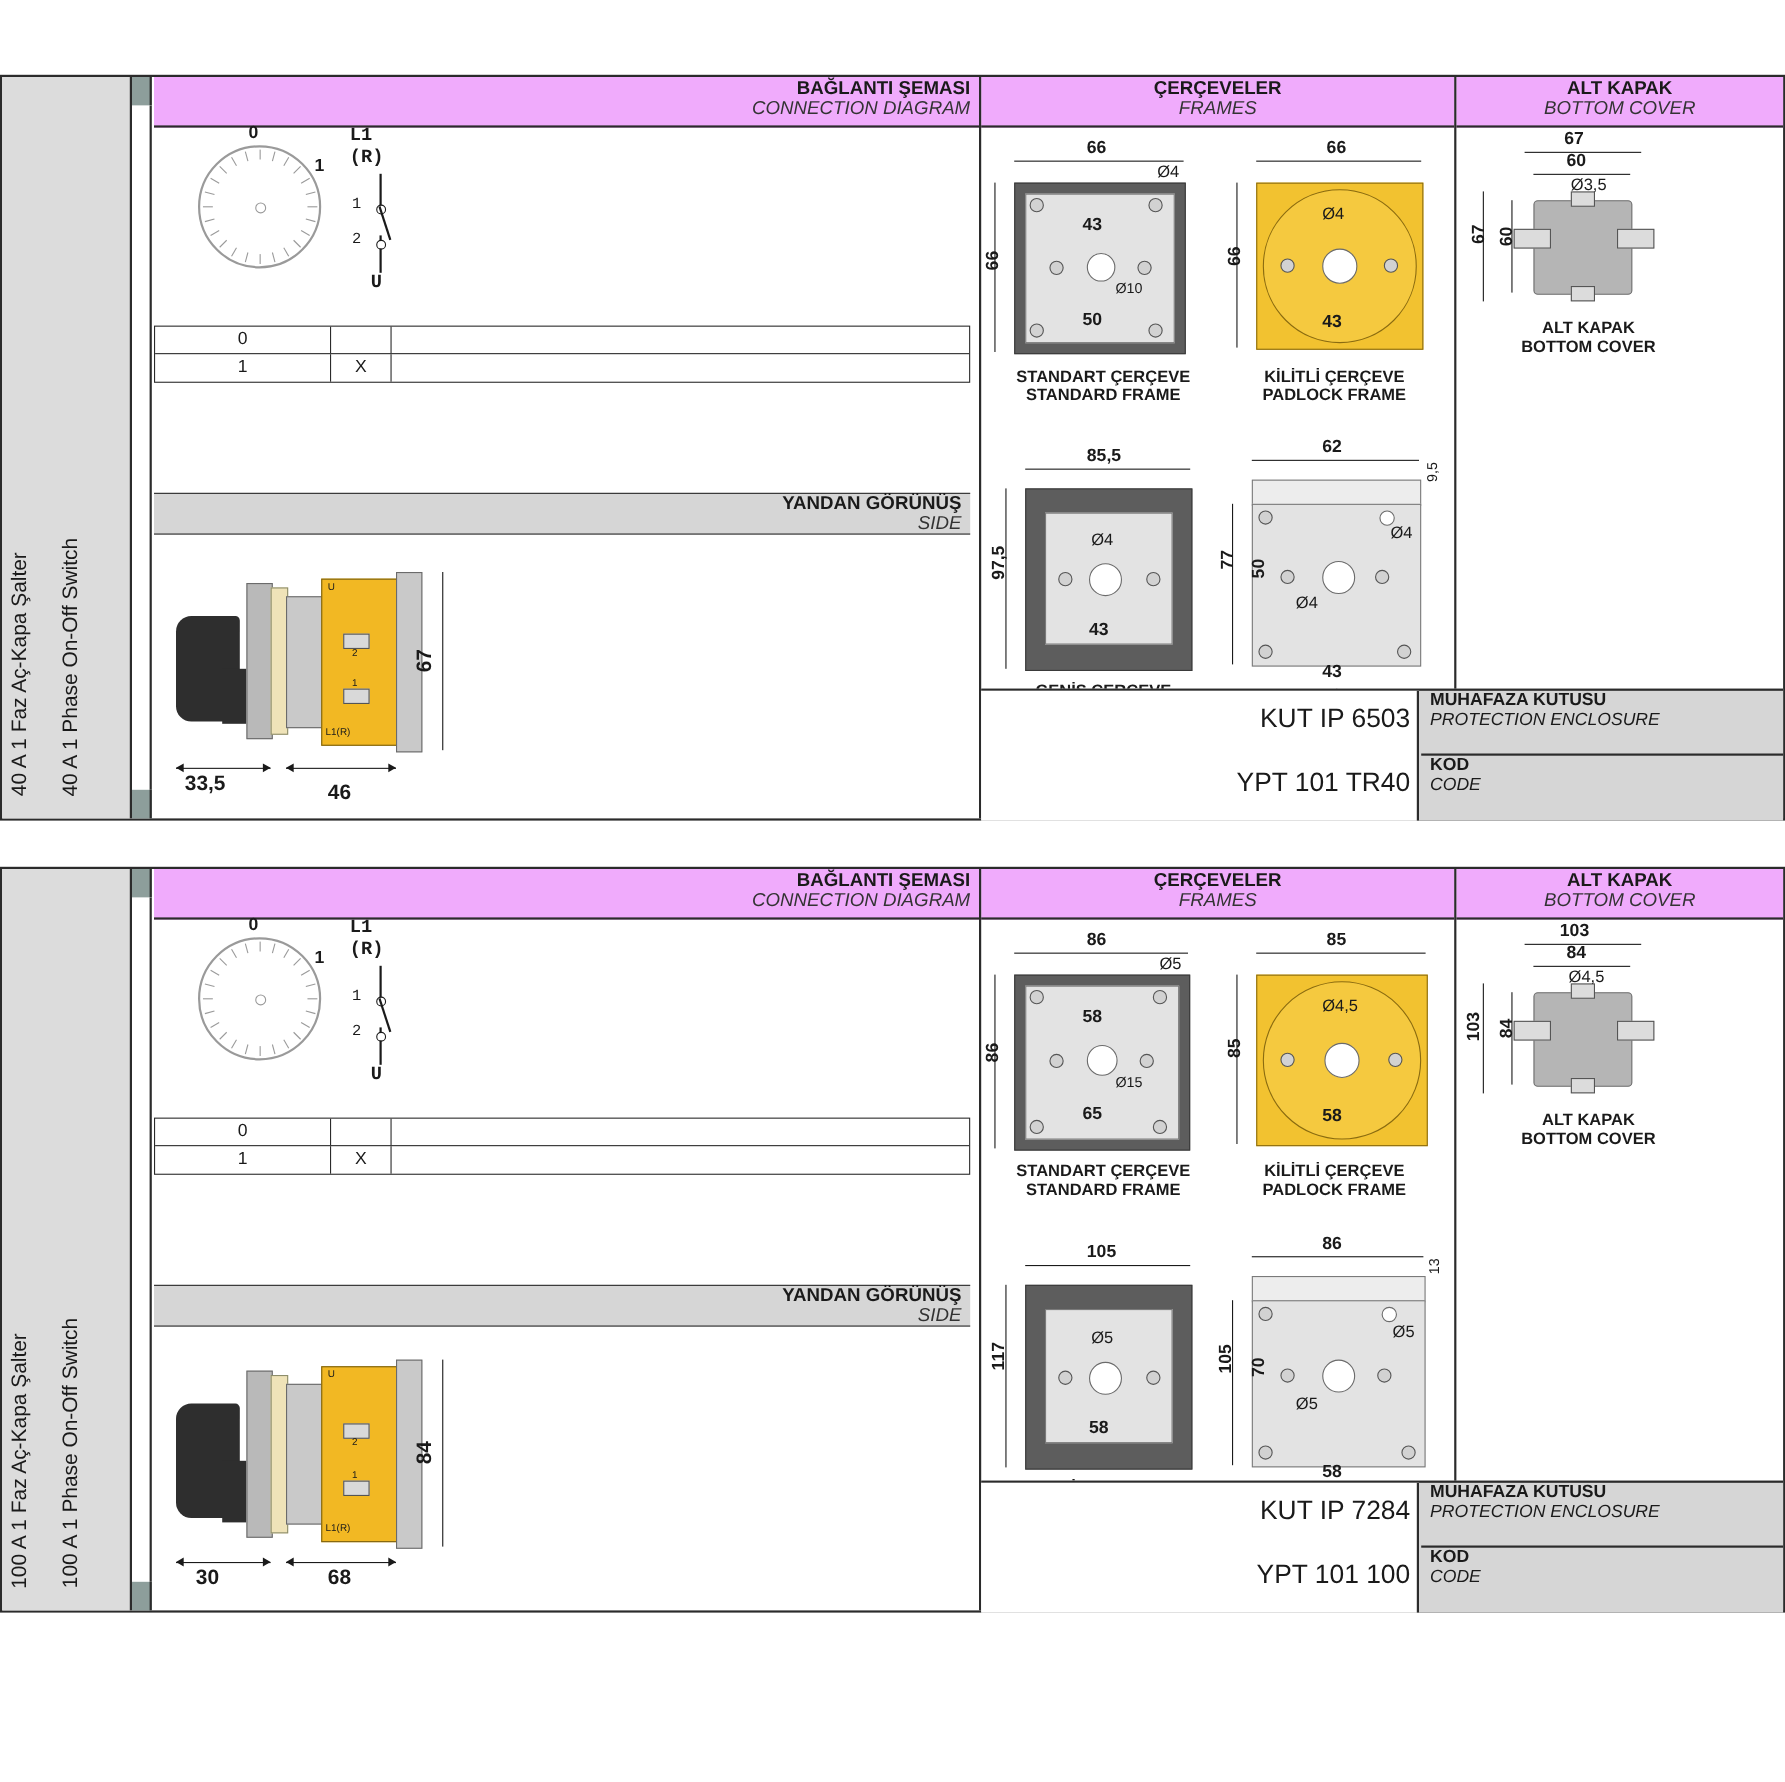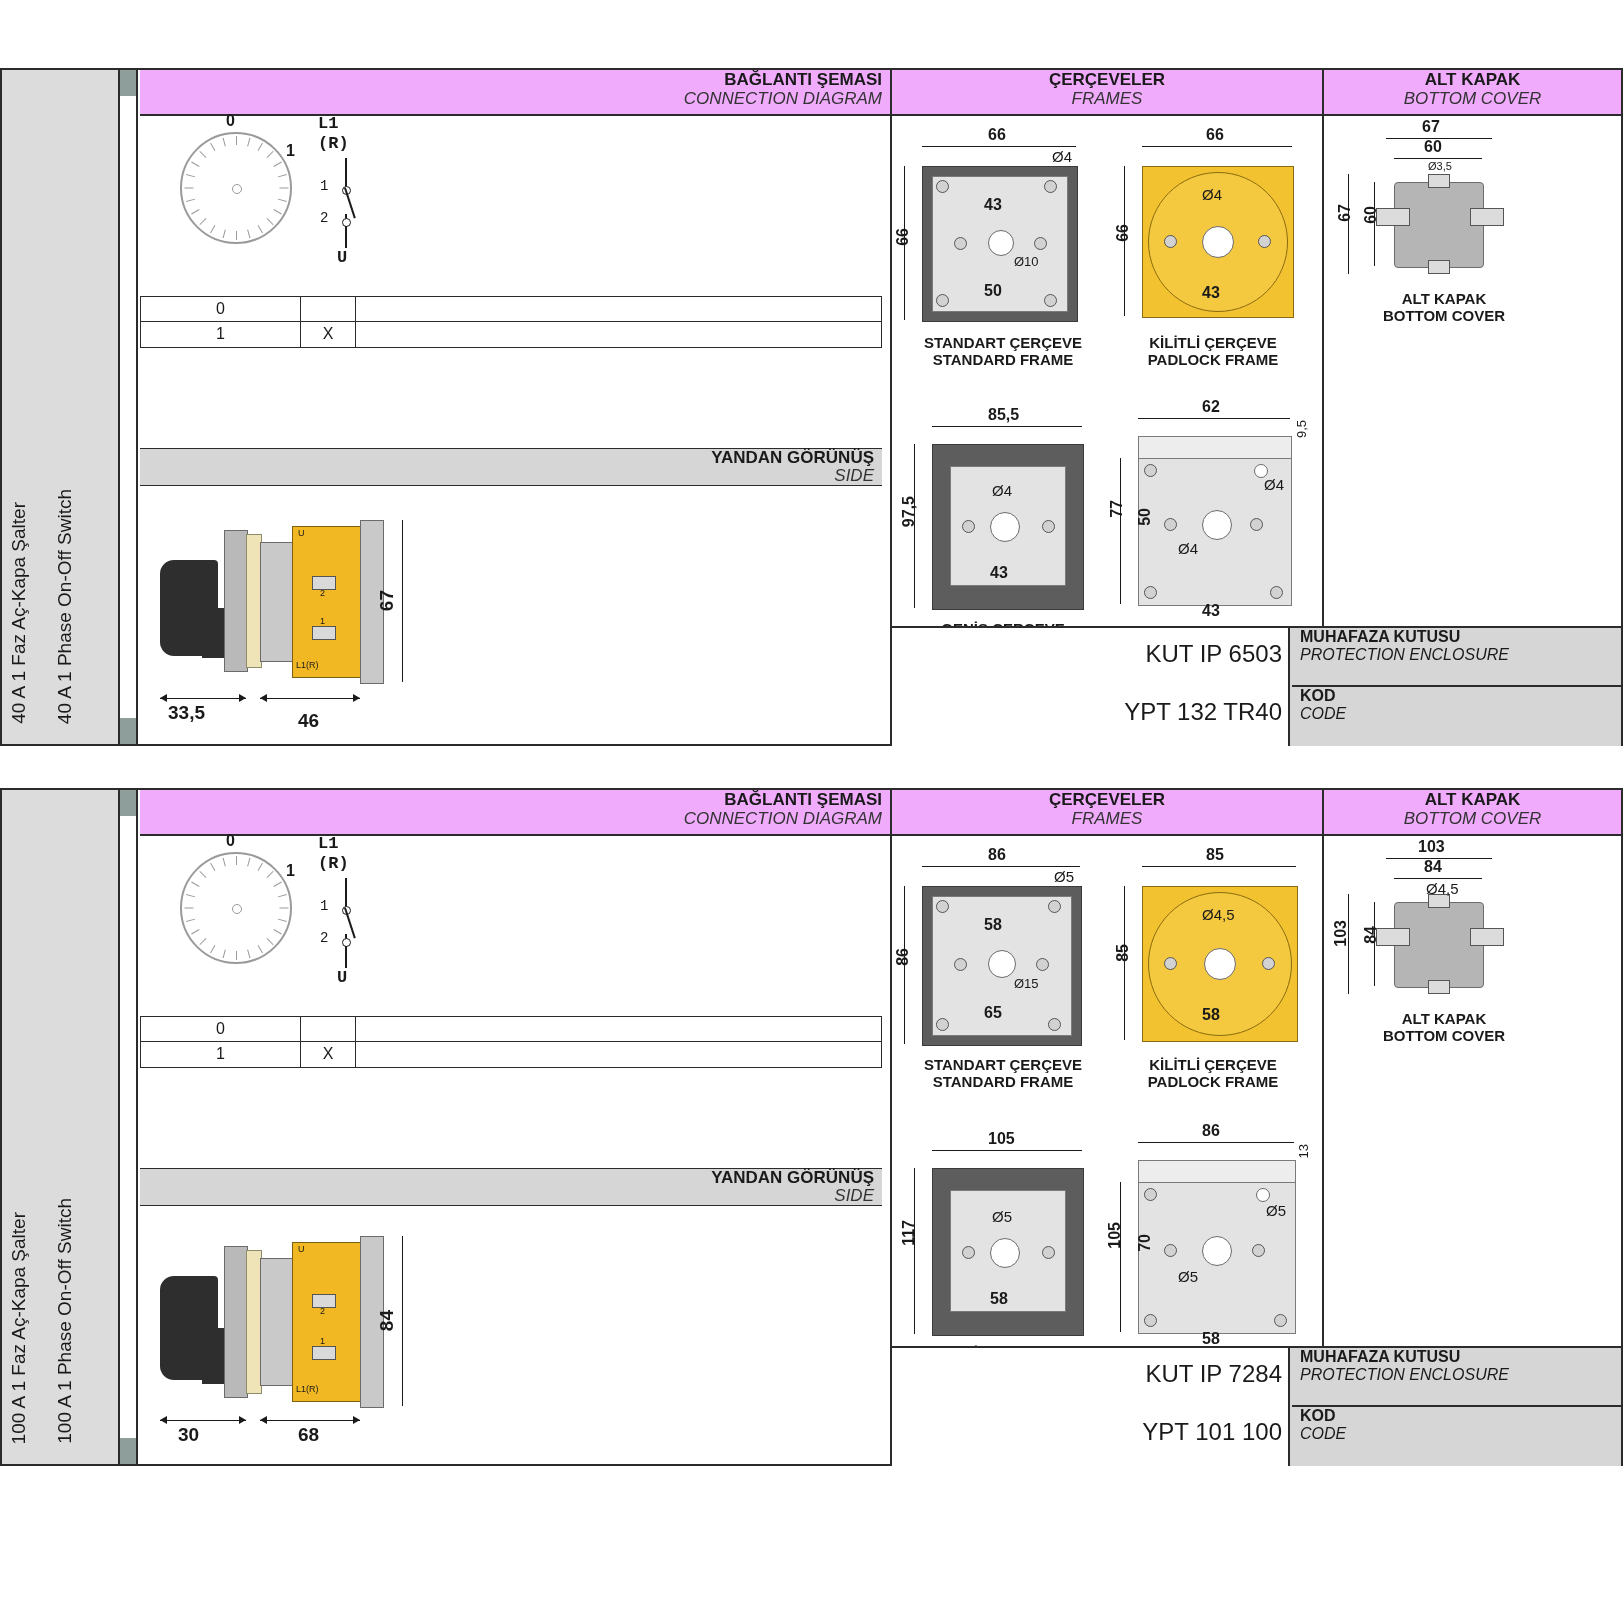--- a/index.html
+++ b/index.html
@@ -314,39 +314,39 @@
       <div class="fr-sq" style="left:104px;top:56px;width:20px;height:12px;background:#dcdcdc;border:1px solid #555"></div>
       <div class="fr-sq" style="left:104px;top:142px;width:20px;height:12px;background:#dcdcdc;border:1px solid #555"></div>
       <div class="dimline" style="left:62px;top:20px;width:106px"></div>
       <div class="sm" style="left:98px;top:0;font-weight:bold;font-size:16px">67</div>
       <div class="dimline" style="left:70px;top:40px;width:88px"></div>
       <div class="sm" style="left:100px;top:20px;font-weight:bold;font-size:16px">60</div>
       <div class="dimvline" style="left:24px;top:56px;height:100px"></div>
       <div class="sm" style="left:12px;top:86px;writing-mode:vertical-rl;transform:rotate(180deg);font-weight:bold;font-size:16px">67</div>
       <div class="dimvline" style="left:50px;top:64px;height:84px"></div>
       <div class="sm" style="left:38px;top:88px;writing-mode:vertical-rl;transform:rotate(180deg);font-weight:bold;font-size:16px">60</div>
-      <div class="sm" style="left:104px;top:42px;font-size:11px">Ø3,5</div>
+      <div class="sm" style="left:104px;top:42px;font-size:15px">Ø3,5</div>
       <div class="fcap" style="left:20px;top:172px;width:200px">
         <span>ALT KAPAK</span><br>
         <span>BOTTOM COVER</span>
       </div>
     </div>
 
     <div class="encl" style="top:556px;height:120px">
       <div class="left"></div>
       <div class="r1">
         <div class="b1">MUHAFAZA KUTUSU</div>
         <div class="b2">PROTECTION ENCLOSURE</div>
       </div>
       <div class="r2">
         <div class="b1">KOD</div>
         <div class="b2">CODE</div>
       </div>
       <div class="big" style="left:130px;top:12px;width:260px">KUT IP 6503</div>
-      <div class="big" style="left:130px;top:70px;width:260px">YPT 132 TR40</div>
+      <div class="big" style="left:130px;top:70px;width:260px">YPT 101 TR40</div>
     </div>
   </div>
 
   <div class="panel p2">
 
     <div class="vstrip">
       <div class="vt vt1">100 A 1 Faz Aç-Kapa Şalter</div>
       <div class="vt vt2">100 A 1 Phase On-Off Switch</div>
     </div>
     <div class="greybar gb-top"></div>

